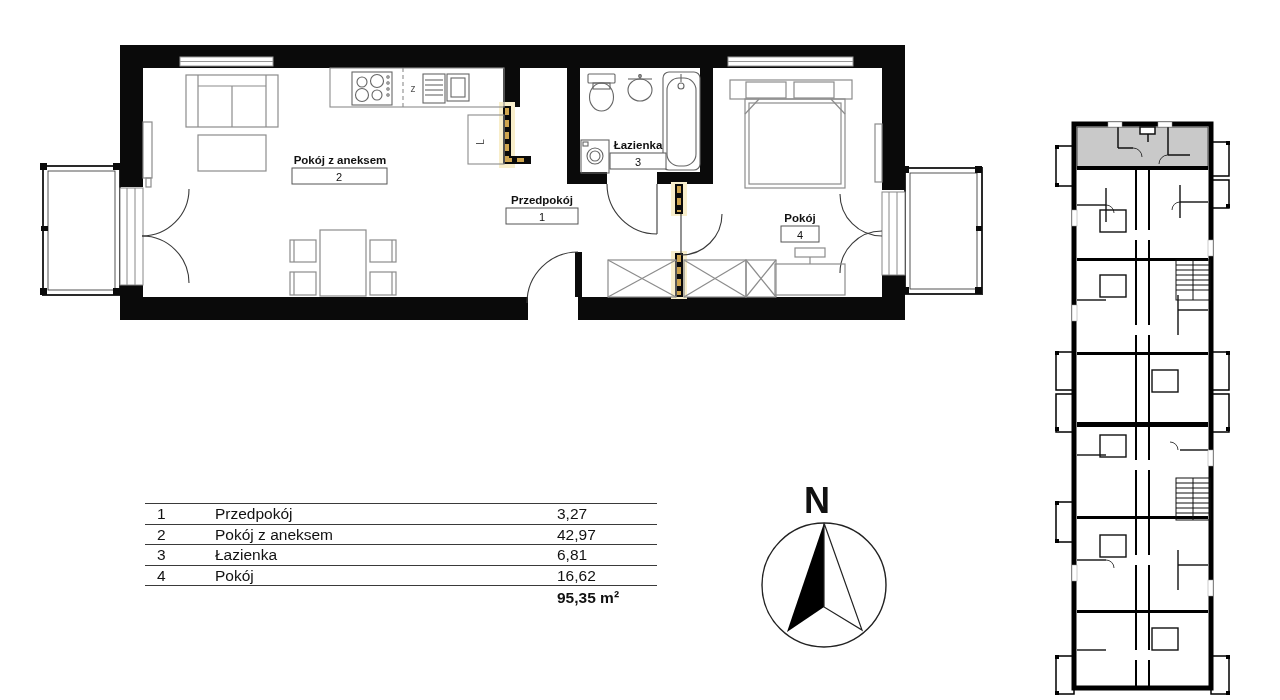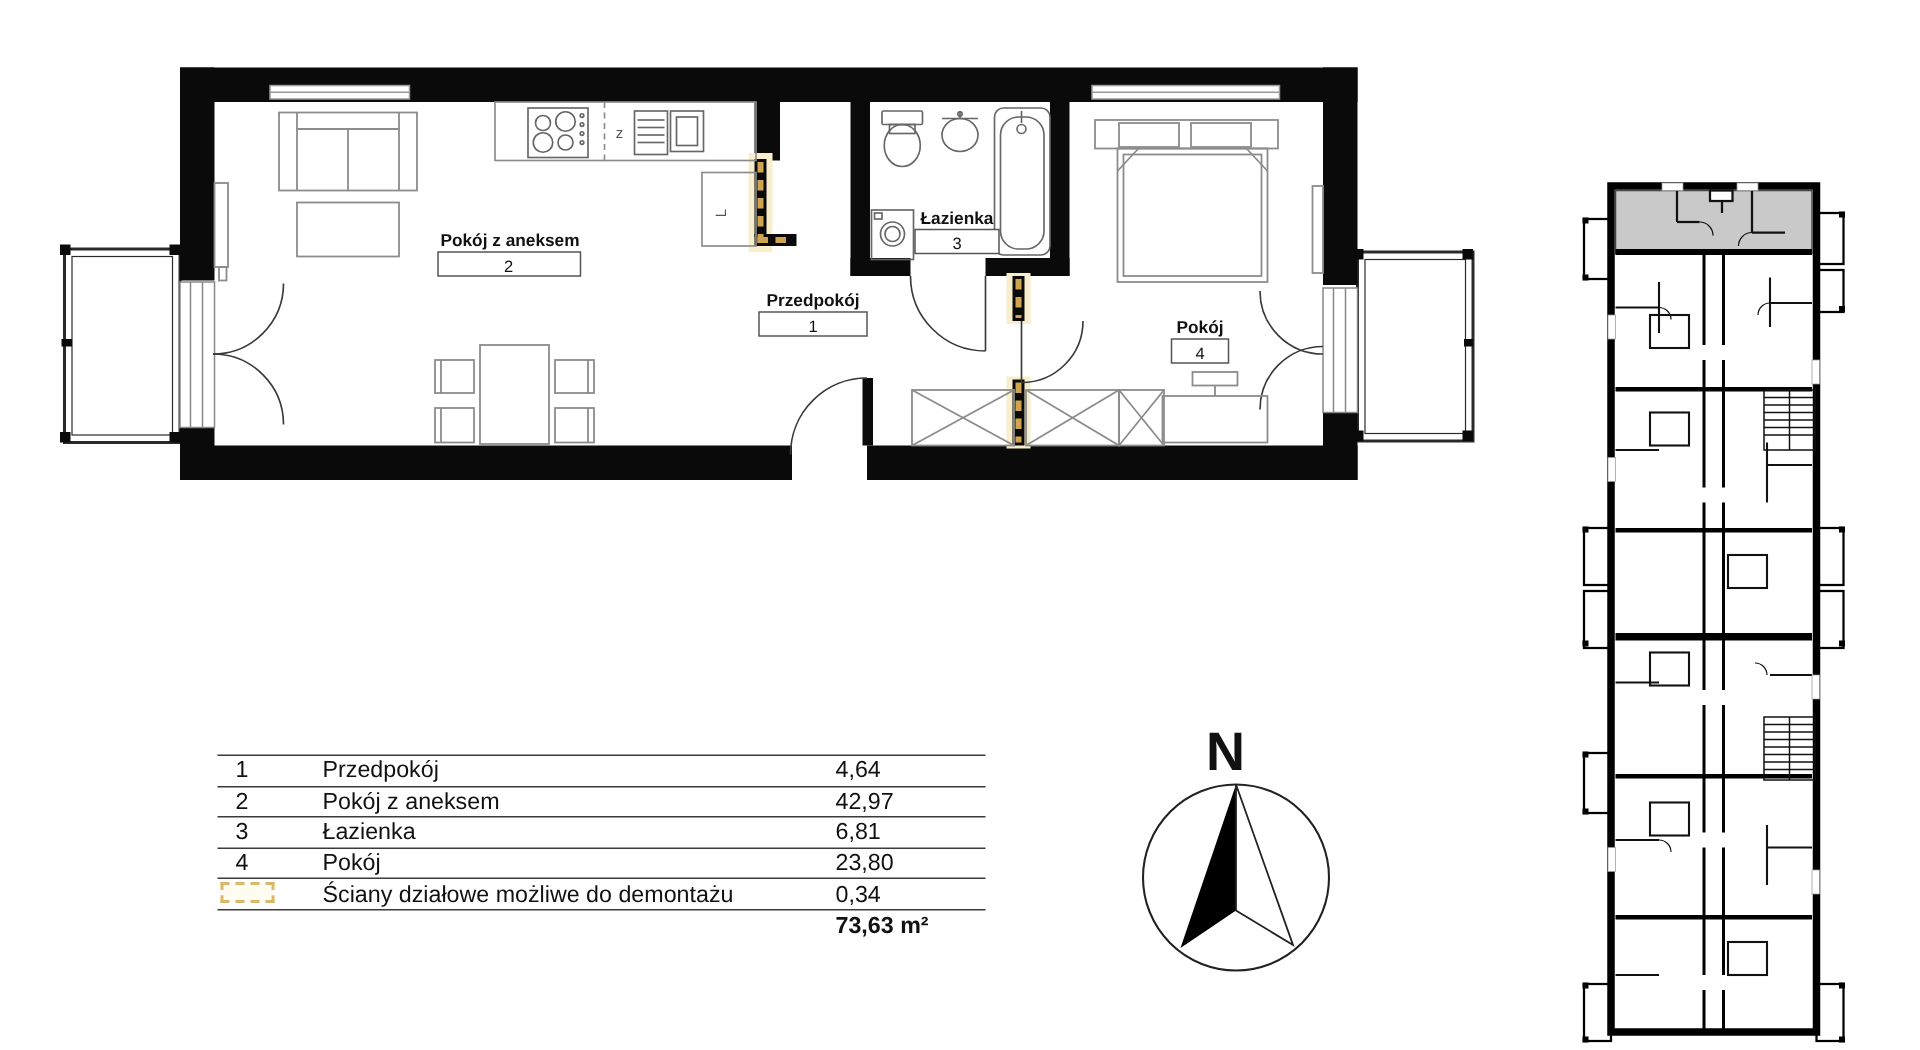--- a/index.html
+++ b/index.html
@@ -244,46 +244,41 @@
       <text class="room-label" x="770" y="184" text-anchor="middle">Pokój</text>
       <rect x="751" y="188" width="38" height="16" fill="#fff" stroke="#555" stroke-width="1"></rect>
       <text class="room-num" x="770" y="201" text-anchor="middle">4</text>
     </g>
   </svg>
 
   <div class="legend">
     <div class="lrow">
       <span class="lnum">1</span>
       <span class="lname">Przedpokój</span>
-      <span class="lval">4,64</span>
+      <span class="lval">3,27</span>
     </div>
     <div class="lrow">
       <span class="lnum">2</span>
       <span class="lname">Pokój z aneksem</span>
       <span class="lval">42,97</span>
     </div>
     <div class="lrow">
       <span class="lnum">3</span>
       <span class="lname">Łazienka</span>
       <span class="lval">6,81</span>
     </div>
     <div class="lrow">
       <span class="lnum">4</span>
       <span class="lname">Pokój</span>
-      <span class="lval">23,80</span>
-    </div>
-    <div class="lrow">
-      <span class="lnum" style="padding-left:0"><span class="wall-symbol"></span></span>
-      <span class="lname">Ściany działowe możliwe do demontażu</span>
-      <span class="lval">0,34</span>
+      <span class="lval">16,62</span>
     </div>
     <div class="lrow total">
       <span></span>
         <span></span>
-      <span class="lval">73,63 m²</span>
+      <span class="lval">95,35 m²</span>
     </div>
   </div>
 
   <svg style="left:755px;top:468px" width="140" height="200" viewBox="0 0 140 200">
     <text x="62" y="45" text-anchor="middle" font-size="36" font-weight="bold">N</text>
     <circle cx="69" cy="117" r="62" fill="none" stroke="#222" stroke-width="1.4"></circle>
     <path d="M69,55 L32,164 L69,139 Z" fill="#000"></path>
     <path d="M69,55 L107,162 L69,139 Z" fill="#fff" stroke="#222" stroke-width="1.2"></path>
   </svg>
 

